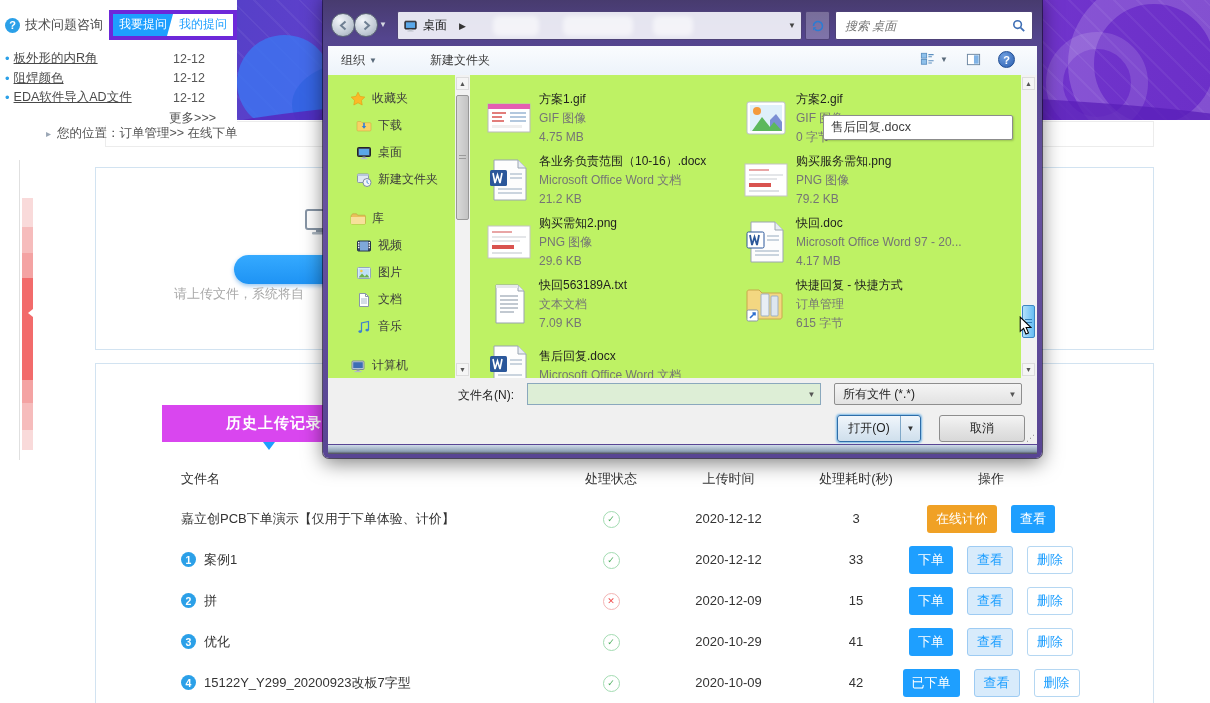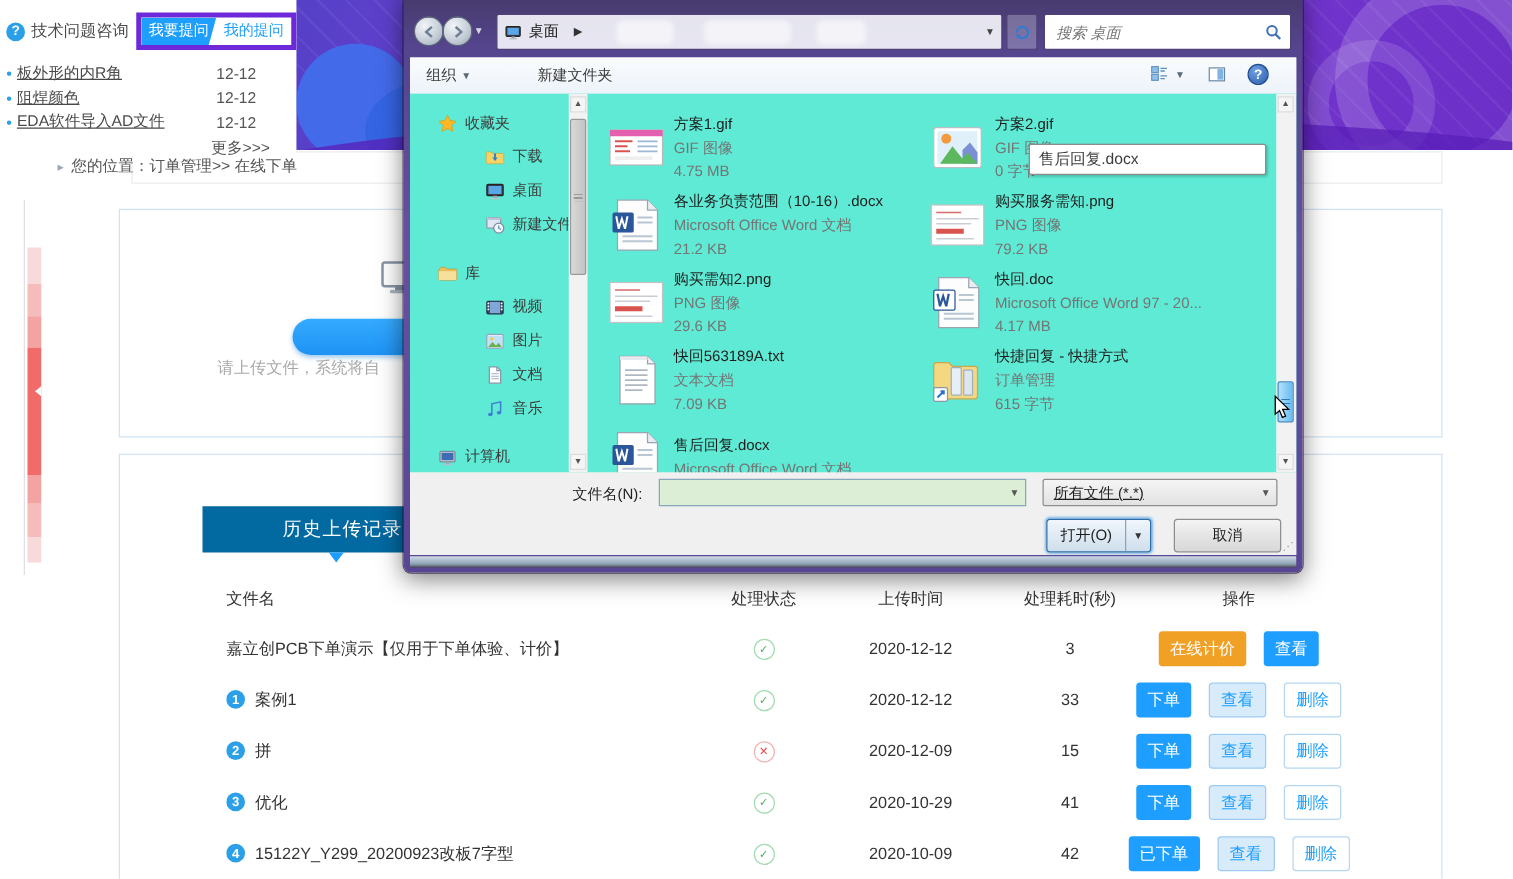--- a/index.html
+++ b/index.html
@@ -40,22 +40,22 @@
   .red-strip{position:absolute;left:22px;top:198px;width:11px;z-index:2;}
   .red-strip .seg{width:11px;}
   .red-arrow{position:absolute;left:2px;top:111px;width:0;height:0;border:4px solid transparent;border-right:5px solid #fff;}
   
   .upload-panel{position:absolute;left:95px;top:167px;width:1057px;height:181px;border:1px solid #d2e3f1;z-index:1;}
   .up-icon{position:absolute;left:208px;top:40px;}
   .up-pill{position:absolute;left:138px;top:87px;width:162px;height:29px;border-radius:15px;
            background:linear-gradient(180deg,#35aaff,#1e93f4);box-shadow:0 2px 4px rgba(30,130,220,.45);}
   .up-hint{position:absolute;left:78px;top:117px;font-size:13px;color:#a9a9a9;white-space:nowrap;}
   .history-panel{position:absolute;left:95px;top:363px;width:1057px;height:341px;border:1px solid #d2e3f1;border-bottom:none;z-index:1;background:#fff;}
-  .hist-tab{position:absolute;left:66px;top:41px;width:224px;height:37px;background:#0369a1;color:#fff;
-            font-size:15px;font-weight:normal;letter-spacing:1px;display:flex;align-items:center;justify-content:center;}
+  .hist-tab{position:absolute;left:66px;top:41px;width:224px;height:37px;background:#d946ef;color:#fff;
+            font-size:15px;font-weight:bold;letter-spacing:1px;display:flex;align-items:center;justify-content:center;}
   .hist-tab::after{content:"";position:absolute;left:101px;top:100%;border:6px solid transparent;border-top:8px solid #1e9fff;}
   .ht{position:absolute;left:0;top:96px;right:0;font-size:13px;color:#333;}
   .ht-row{display:grid;grid-template-columns:85px 385px 90px 145px 110px 160px;align-items:center;}
   .ht-head{height:38px;font-size:13px;color:#333;}
   .ht-body .ht-row{height:41px;}
   .ht-c{text-align:center;}
   .ht-name{display:flex;align-items:center;gap:8px;white-space:nowrap;overflow:hidden;}
   .badge{width:15px;height:15px;border-radius:50%;background:#2ba0e8;color:#fff;font-size:10.5px;font-weight:bold;
          display:flex;align-items:center;justify-content:center;flex:none;}
   .status{width:15px;height:15px;border-radius:50%;border:1px solid;display:inline-flex;align-items:center;justify-content:center;
@@ -103,26 +103,26 @@
           position:relative;display:flex;align-items:center;font-size:12px;color:#3a3a3a;}
   .tb-item{display:flex;align-items:center;gap:4px;white-space:nowrap;}
   .tb-organize{margin-left:13px;}
   .tb-newfolder{margin-left:53px;font-family:Liberation Serif, serif;}
   .tb-caret{font-size:8px;color:#5a6a7a;}
   .tb-views{position:absolute;left:592px;top:6px;display:flex;align-items:center;gap:5px;}
   .tb-pane{position:absolute;left:637px;top:6px;}
   .tb-help{position:absolute;left:670px;top:5px;width:17px;height:17px;border-radius:50%;
           background:radial-gradient(circle at 35% 30%,#6f9fe0,#2b5fb0);color:#fff;font-size:11px;font-weight:bold;
           display:flex;align-items:center;justify-content:center;border:1px solid #1f4c92;box-sizing:border-box;}
-  .dlg-content{position:absolute;top:29px;left:0;right:0;height:303px;background:#5eead4;display:flex;overflow:hidden;}
+  .dlg-content{position:absolute;top:29px;left:0;right:0;height:303px;background:#bef264;display:flex;overflow:hidden;}
   .nav-pane{width:127px;flex:none;padding-top:10px;box-sizing:border-box;overflow:hidden;}
   .nav-item{height:27px;display:flex;align-items:center;font-size:12px;color:#3c3c3c;white-space:nowrap;}
   .nav-item .nicon{width:16px;height:16px;margin-right:6px;flex:none;display:flex;}
   .ind0{padding-left:22px;}
-  .ind1{padding-left:60px;font-family:Liberation Mono, monospace;}
+  .ind1{padding-left:28px;font-family:Liberation Mono, monospace;}
   .ngap{margin-top:12px;}
   .vscroll{width:15px;flex:none;background:#f2f2f2;position:relative;}
   .sc-btn{position:absolute;left:1px;width:13px;height:13px;background:#f5f5f5;border:1px solid #dcdcdc;box-sizing:border-box;
           color:#555;font-size:7px;display:flex;align-items:center;justify-content:center;}
   .sc-up{top:2px;}
   .sc-down{bottom:2px;}
   .sc-thumb{position:absolute;left:1px;width:13px;border-radius:2px;background:linear-gradient(90deg,#d9d9d9,#c3c3c3);
           border:1px solid #989898;box-sizing:border-box;}
   .sc-thumb::after{content:"";position:absolute;left:2px;right:2px;top:50%;margin-top:-3px;height:6px;
           background:repeating-linear-gradient(180deg,#9a9a9a 0 1px,transparent 1px 3px);}
@@ -137,21 +137,21 @@
   .fi-meta{color:#757575;}
   .dlg-footer{position:absolute;left:0;right:0;top:332px;height:66px;background:#f0f0f0;}
   .fn-label{position:absolute;left:130px;top:9px;font-size:12px;color:#1e1e1e;}
   .fn-input{position:absolute;left:199px;top:5px;width:294px;height:22px;box-sizing:border-box;background:#ddeed6;
           border:1px solid #8aa8bd;display:flex;align-items:center;}
   .fn-input input{flex:1;border:none;outline:none;background:transparent;font-size:12px;font-family:inherit;min-width:0;margin-left:5px;}
   .combo-caret{width:17px;height:100%;display:flex;align-items:center;justify-content:center;color:#555;font-size:8px;flex:none;}
   .ft-combo{position:absolute;left:506px;top:5px;width:188px;height:22px;box-sizing:border-box;
           background:linear-gradient(180deg,#f5f5f5,#e2e2e2);border:1px solid #8e8e8e;border-radius:2px;
           display:flex;align-items:center;font-size:12px;color:#1e1e1e;}
-  .ft-combo .val{margin-left:8px;flex:1;white-space:nowrap;text-decoration:underline;}
+  .ft-combo .val{margin-left:8px;flex:1;white-space:nowrap;}
   .open-btn{position:absolute;left:509px;top:37px;width:84px;height:27px;box-sizing:border-box;border:1px solid #2e6da8;
           border-radius:3px;background:linear-gradient(180deg,#f1f6fb,#dfeaf4 50%,#cfdfec);
           box-shadow:0 0 2px 1px rgba(90,170,230,.8);display:flex;align-items:stretch;font-size:12px;color:#1e1e1e;}
   .open-btn .lab{flex:1;display:flex;align-items:center;justify-content:center;}
   .open-btn .split{width:19px;border-left:1px solid #7fa8c8;display:flex;align-items:center;justify-content:center;font-size:8px;color:#333;}
   .cancel-btn{position:absolute;left:611px;top:37px;width:86px;height:27px;box-sizing:border-box;border:1px solid #8e8e8e;
           border-radius:3px;background:linear-gradient(180deg,#f4f4f4,#e2e2e2 60%,#d8d8d8);
           display:flex;align-items:center;justify-content:center;font-size:12px;color:#1e1e1e;}
   .grip{position:absolute;right:2px;bottom:1px;font-size:9px;color:#9a9a9a;}
   .tooltip{position:absolute;left:823px;top:115px;width:190px;height:25px;box-sizing:border-box;background:#fff;

